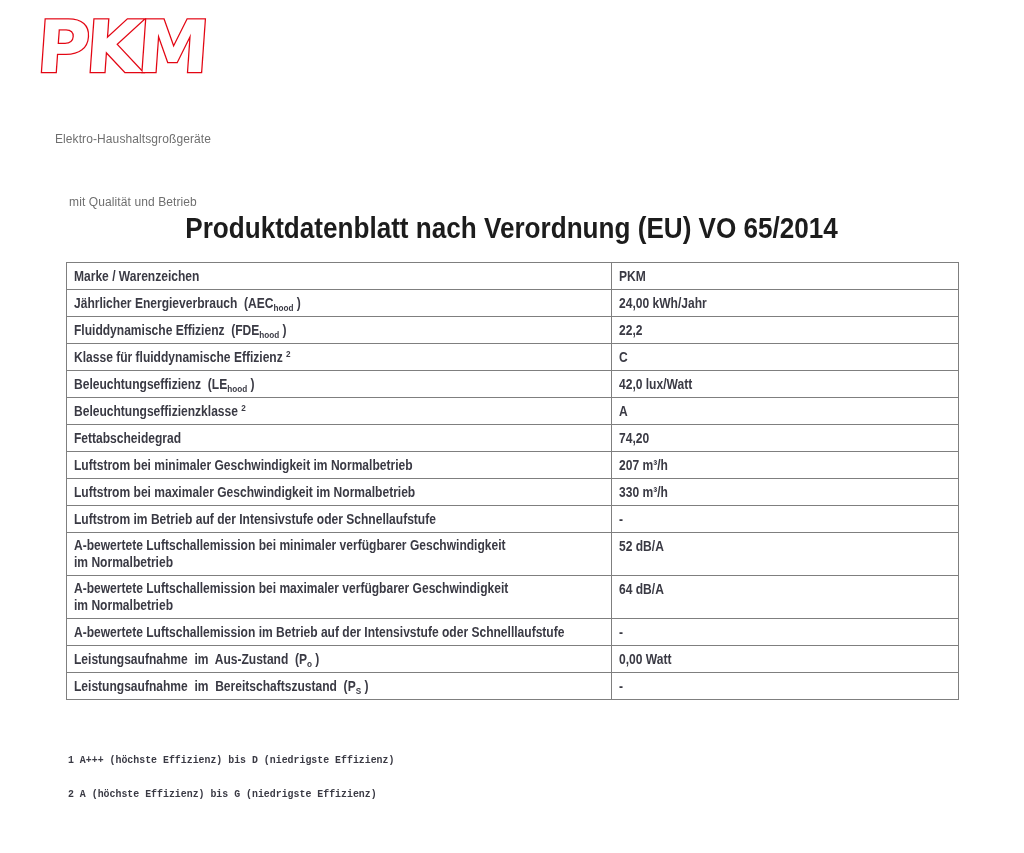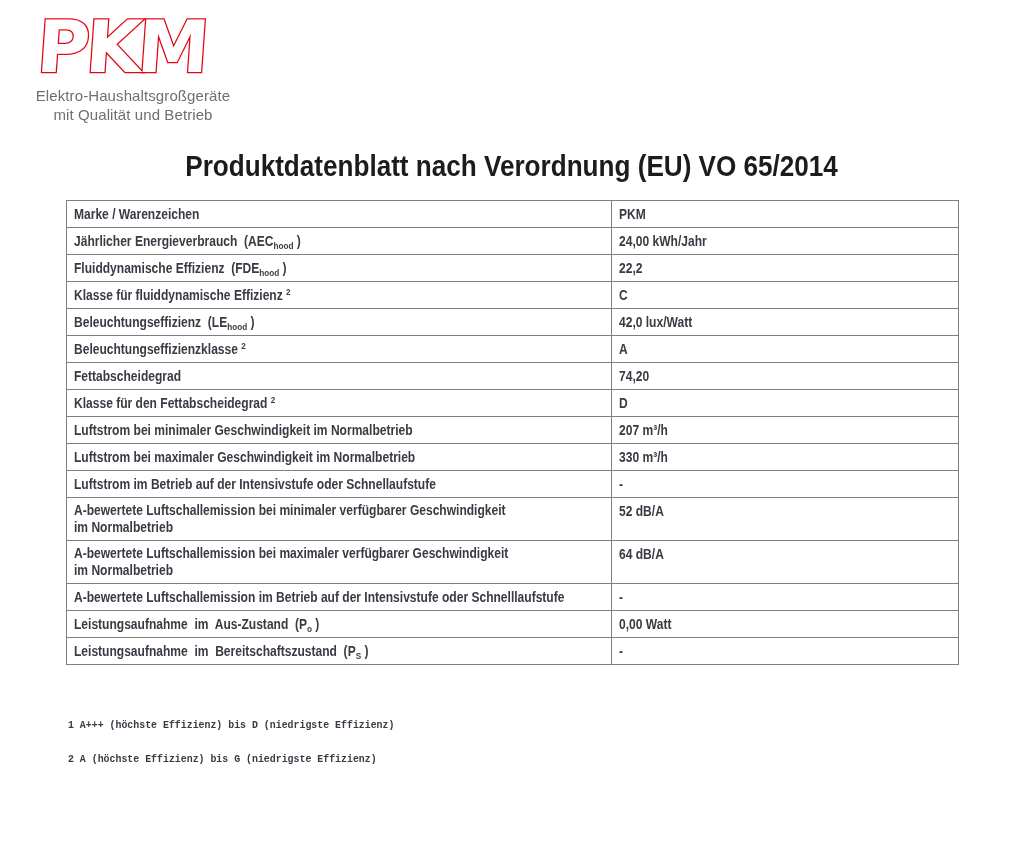--- a/index.html
+++ b/index.html
@@ -30,28 +30,28 @@
   .logo-svg text {
     font-family: "DejaVu Sans", sans-serif;
     font-weight: bold;
     fill: #ffffff;
     stroke: var(--brand);
     stroke-width: 2.6px;
     paint-order: stroke fill;
   }
   .tagline {
     color: var(--tagline);
-    font-size: 15px;
+    font-size: 12px;
     line-height: 19px;
     letter-spacing: 0.1px;
     white-space: nowrap;
+    margin-top: 44px;
   }
   
   .title {
-    margin-top: 26px;
     text-align: center;
     font-size: 29px;
     font-weight: bold;
     color: var(--title);
   }
   .title .squeeze {
     display: inline-block;
     transform: scaleX(0.9);
     transform-origin: 50% 50%;
     white-space: nowrap;
@@ -180,28 +180,20 @@
 
     <tr>
       <td class="label-cell">
         <span class="cnd">Fettabscheidegrad</span>
       </td>
       <td class="value-cell">
         <span class="cnd">74,20</span>
       </td>
     </tr>
 
-    <tr>
-      <td class="label-cell">
-        <span class="cnd">Klasse für den Fettabscheidegrad <sup>2</sup></span>
-      </td>
-      <td class="value-cell">
-        <span class="cnd">D</span>
-      </td>
-    </tr>
 
     <tr>
       <td class="label-cell">
         <span class="cnd">Luftstrom bei minimaler Geschwindigkeit im Normalbetrieb</span>
       </td>
       <td class="value-cell">
         <span class="cnd">207 m³/h</span>
       </td>
     </tr>
 

